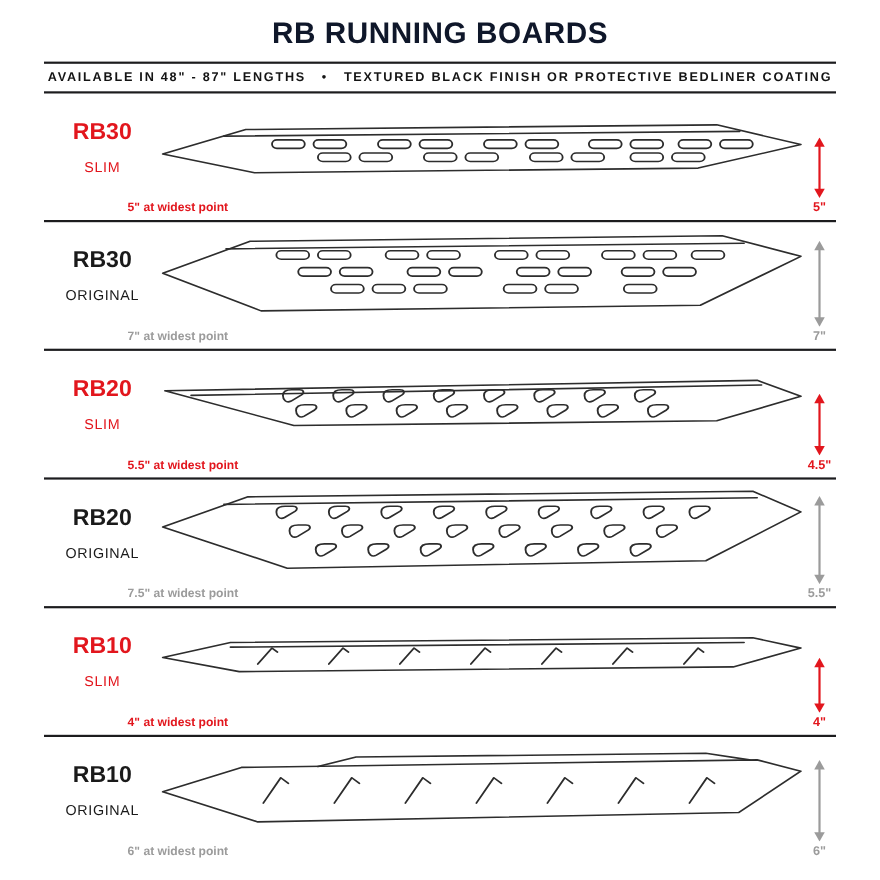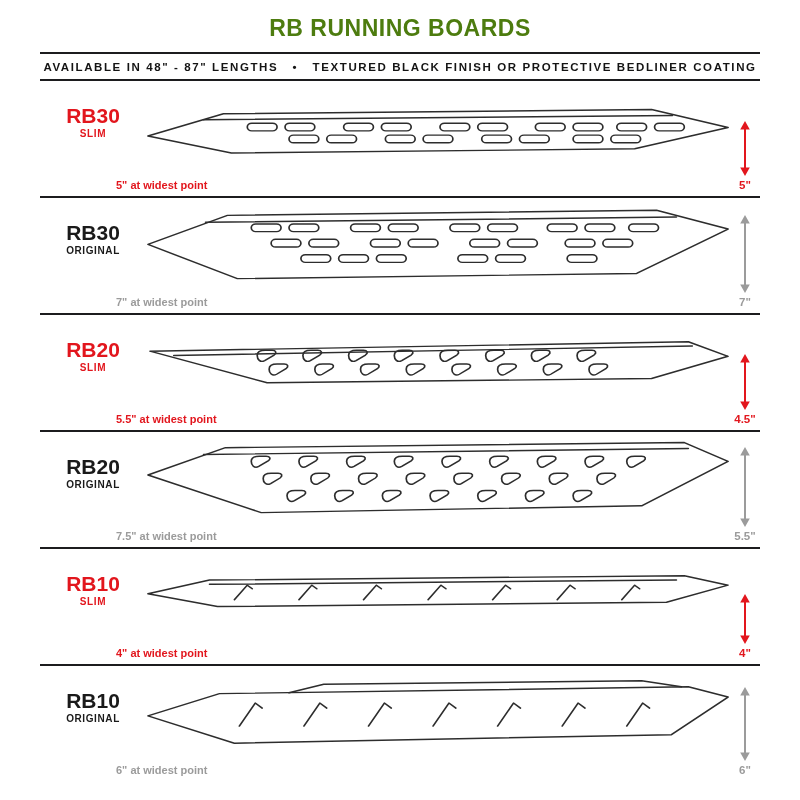--- a/index.html
+++ b/index.html
@@ -1,28 +1,28 @@
 <!DOCTYPE html>
 <html><head>
 <meta charset="utf-8">
 <style>
   html,body{margin:0;padding:0;width:800px;height:800px;background:#ffffff;
     font-family:"Liberation Sans",sans-serif;overflow:hidden;}
   .page{position:relative;width:800px;height:800px;}
   header{padding-top:15px;}
-  .title{margin:0;text-align:center;font-size:23px;font-weight:bold;letter-spacing:.5px;color:#4d7c0f;}
+  .title{margin:0;text-align:center;font-size:27px;font-weight:bold;letter-spacing:.5px;color:#0f172a;}
   .rule{height:2px;background:#1c1c1e;margin:0 40px;}
   .rule-top{margin-top:10px;}
   .subtitle{text-align:center;font-size:11.5px;font-weight:bold;letter-spacing:1.6px;color:#141414;padding:7px 10px 6px;}
   #rows{margin:0 40px;}
   .row{position:relative;height:115px;border-bottom:2px solid #1c1c1e;}
   .row.last{border-bottom:none;}
   .label{position:absolute;left:12px;top:24px;width:82px;text-align:center;line-height:1.05;}
   .model{font-size:21px;font-weight:bold;}
-  .variant{font-size:10px;font-weight:bold;letter-spacing:.6px;margin-top:2px;}
+  .variant{font-size:13px;font-weight:normal;letter-spacing:.6px;margin-top:14px;}
   .board-svg{position:absolute;left:100px;top:2px;width:596px;height:94px;}
   .width-note{position:absolute;left:76px;bottom:5px;font-size:11px;font-weight:bold;}
   .measure{position:absolute;right:2px;top:0;bottom:0;width:26px;display:flex;flex-direction:column;
     align-items:center;justify-content:flex-end;padding-bottom:5px;}
   .measure-text{font-size:11.5px;font-weight:bold;margin-top:3px;white-space:nowrap;}
 </style>
 </head>
 <body>
 
 <div class="page">

